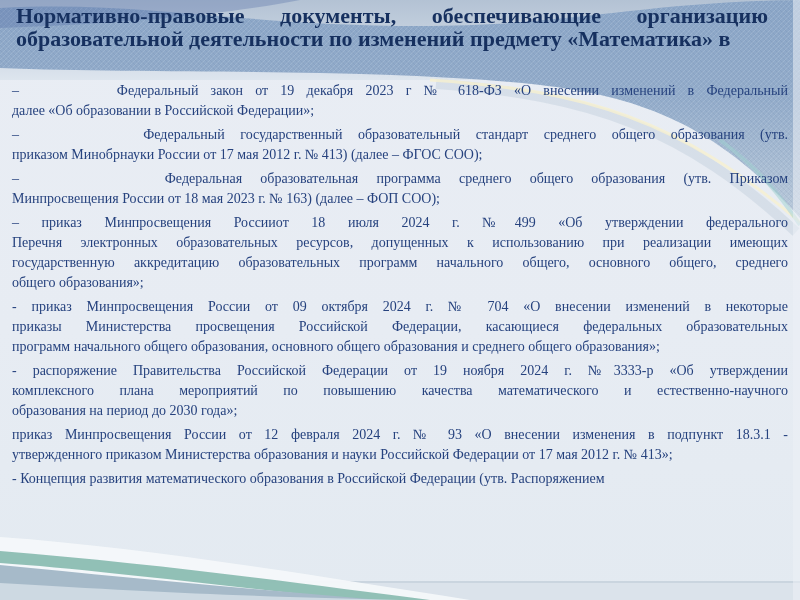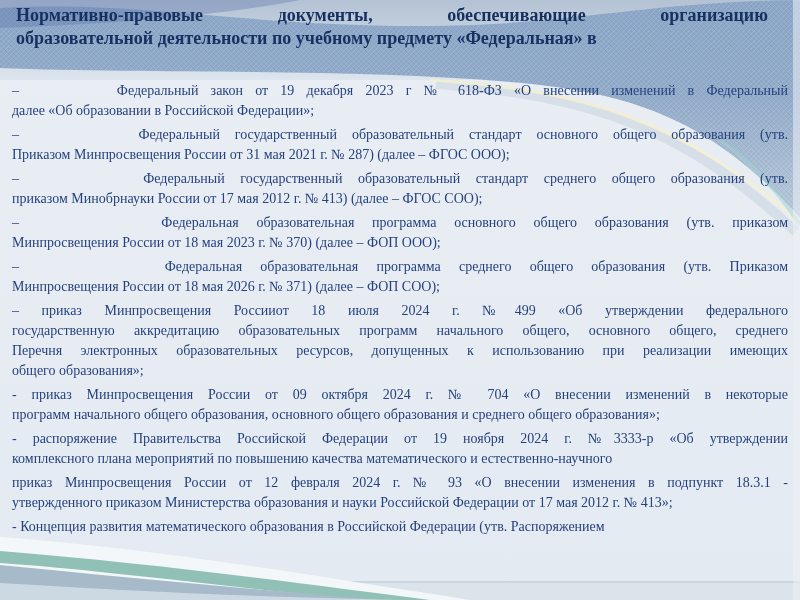--- a/index.html
+++ b/index.html
@@ -12,21 +12,21 @@
   }
   .decor{position:absolute;left:0;pointer-events:none;}
   #header-decor{top:0;}
   #footer-decor{bottom:0;}
   .right-strip{
     position:absolute;top:0;right:0;width:7px;height:600px;
     background:rgba(236,240,245,.55);
   }
   .title{
     position:absolute;top:4px;left:16px;width:752px;
-    font-size:18px;line-height:23px;font-weight:bold;
+    font-size:22px;line-height:23px;font-weight:bold;
     color:#16305f;
   }
   .body-text{
     position:absolute;top:77px;left:8px;width:784px;
     font-size:14px;line-height:20px;
     color:#26427e;
   }
   .jline{text-align:justify;text-align-last:justify;}
   .jline:last-child{text-align-last:left;}
   .doc-item{margin:4px;}
@@ -67,57 +67,51 @@
     <path d="M0,12 C140,22 300,48 470,75 L0,75 Z" fill="#f4f8fa" opacity="0.95"></path>
     <path d="M0,26 C150,38 300,58 430,75 L360,75 C230,62 90,44 0,38 Z" fill="#86b9ae" opacity="0.9"></path>
     <path d="M0,40 C120,52 250,64 380,75 L0,75 Z" fill="#a6bac9"></path>
     <path d="M0,58 C150,67 260,72 400,75 L0,75 Z" fill="#cdd9e2"></path>
   </svg>
 
   <div class="right-strip"></div>
 
   <div class="title">
       <div class="jline">Нормативно-правовые документы, обеспечивающие организацию</div>
-      <div class="jline">образовательной деятельности по учебному предмету «Федеральная» в</div>
+      <div class="jline">образовательной деятельности по изменений предмету «Математика» в</div>
     </div>
 
   <div class="body-text">
       <div class="doc-item">
         <div class="jline">–&nbsp;&nbsp;&nbsp;&nbsp;&nbsp;&nbsp;&nbsp;&nbsp;Федеральный закон от 19 декабря 2023 г № 618-ФЗ «О внесении изменений в Федеральный</div>
         <div class="jline">далее «Об образовании в Российской Федерации»;</div>
       </div>
       <div class="doc-item">
-        <div class="jline">–&nbsp;&nbsp;&nbsp;&nbsp;&nbsp;&nbsp;&nbsp;&nbsp;Федеральный государственный образовательный стандарт основного общего образования (утв.</div>
-        <div class="jline">Приказом Минпросвещения России от 31 мая 2021 г. № 287) (далее – ФГОС ООО);</div>
-      </div>
-      <div class="doc-item">
         <div class="jline">–&nbsp;&nbsp;&nbsp;&nbsp;&nbsp;&nbsp;&nbsp;&nbsp;Федеральный государственный образовательный стандарт среднего общего образования (утв.</div>
         <div class="jline">приказом Минобрнауки России от 17 мая 2012 г. № 413) (далее – ФГОС СОО);</div>
       </div>
       <div class="doc-item">
-        <div class="jline">–&nbsp;&nbsp;&nbsp;&nbsp;&nbsp;&nbsp;&nbsp;&nbsp;Федеральная образовательная программа основного общего образования (утв. приказом</div>
-        <div class="jline">Минпросвещения России от 18 мая 2023 г. № 370) (далее – ФОП ООО);</div>
-      </div>
-      <div class="doc-item">
         <div class="jline">–&nbsp;&nbsp;&nbsp;&nbsp;&nbsp;&nbsp;&nbsp;&nbsp;Федеральная образовательная программа среднего общего образования (утв. Приказом</div>
-        <div class="jline">Минпросвещения России от 18 мая 2026 г. № 371) (далее – ФОП СОО);</div>
+        <div class="jline">Минпросвещения России от 18 мая 2023 г. № 163) (далее – ФОП СОО);</div>
       </div>
       <div class="doc-item">
         <div class="jline">– приказ Минпросвещения Россииот 18 июля 2024 г. №499 «Об утверждении федерального</div>
+        <div class="jline">Перечня электронных образовательных ресурсов, допущенных к использованию при реализации имеющих</div>
         <div class="jline">государственную аккредитацию образовательных программ начального общего, основного общего, среднего</div>
-        <div class="jline">Перечня электронных образовательных ресурсов, допущенных к использованию при реализации имеющих</div>
         <div class="jline">общего образования»;</div>
       </div>
       <div class="doc-item">
         <div class="jline">- приказ Минпросвещения России от 09 октября 2024 г. № 704 «О внесении изменений в некоторые</div>
+        <div class="jline">приказы Министерства просвещения Российской Федерации, касающиеся федеральных образовательных</div>
         <div class="jline">программ начального общего образования, основного общего образования и среднего общего образования»;</div>
       </div>
       <div class="doc-item">
         <div class="jline"> - распоряжение Правительства Российской Федерации от 19 ноября 2024 г. №3333-р «Об утверждении</div>
         <div class="jline">комплексного плана мероприятий по повышению качества математического и естественно-научного</div>
+        <div class="jline">образования на период до 2030 года»;</div>
       </div>
       <div class="doc-item">
         <div class="jline">приказ Минпросвещения России от 12 февраля 2024 г. № 93 «О внесении изменения в подпункт 18.3.1 -</div>
         <div class="jline">утвержденного приказом Министерства образования и науки Российской Федерации от 17 мая 2012 г. № 413»;</div>
       </div>
       <div class="doc-item">
         <div class="jline">- Концепция развития математического образования в Российской Федерации (утв. Распоряжением</div>
       </div>
     </div>
 

